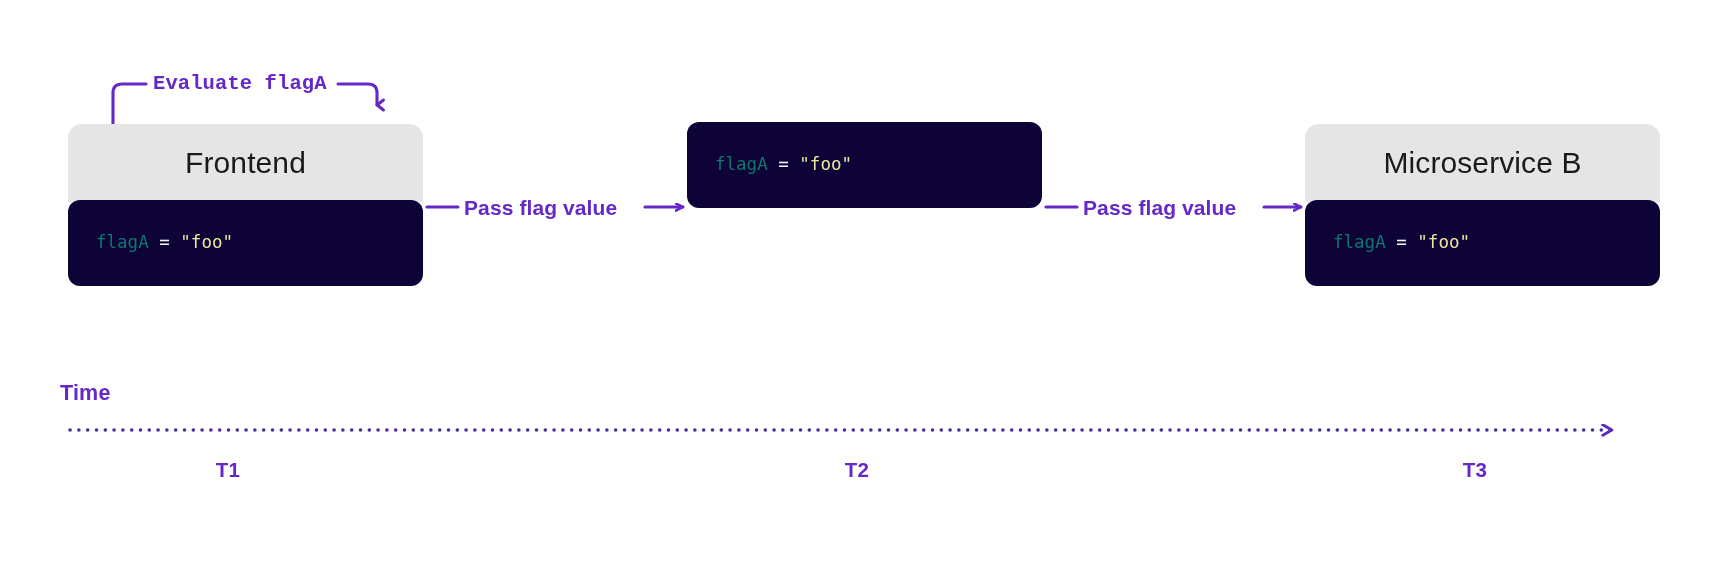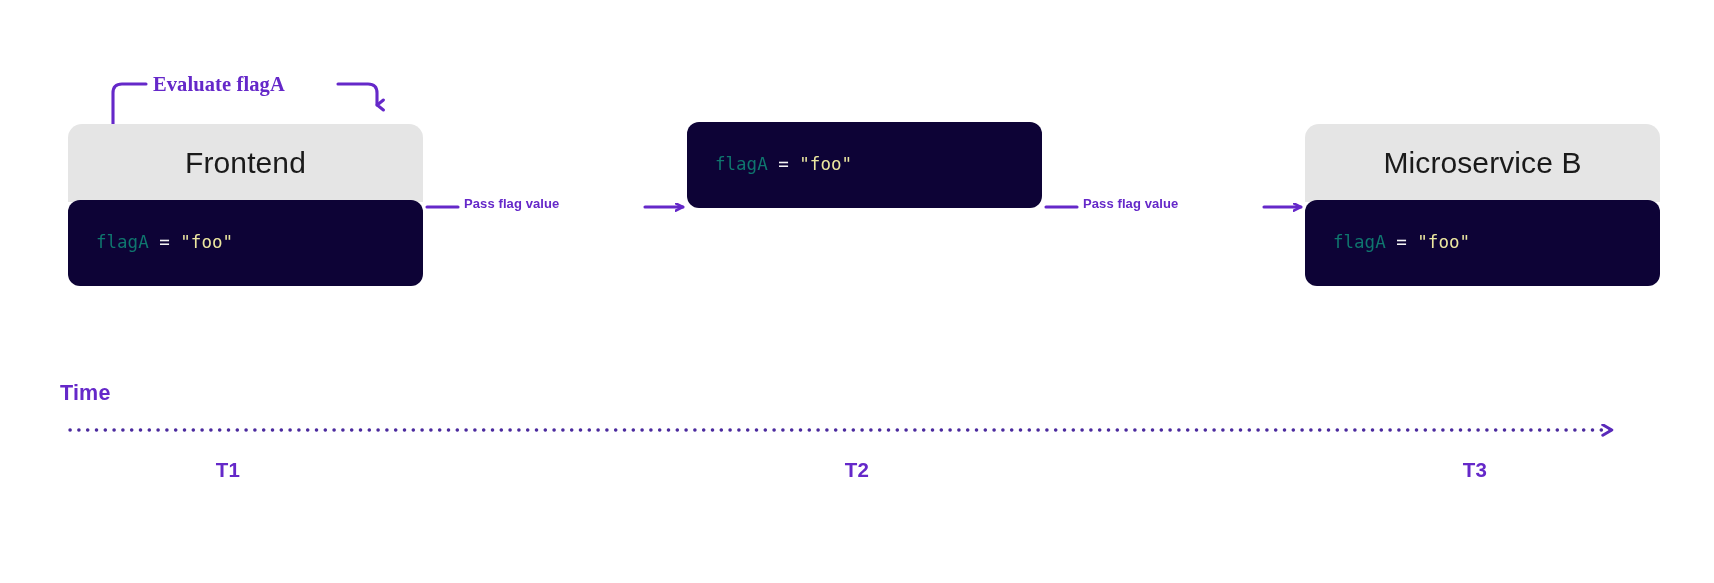--- a/index.html
+++ b/index.html
@@ -76,32 +76,32 @@
   .node.n1 .node-code   { width: 355px; }
   .node.n2 .node-header { width: 355px; }
   .node.n2 .node-code   { width: 355px; }
   .node.n3 .node-header { width: 355px; border-radius: 14px 14px 0 0; }
   .node.n3 .node-code   { width: 355px; }
 
   
   .conn-label {
     position: absolute;
     font-family: "Liberation Sans", sans-serif;
-    font-size: 13px;
+    font-size: 21px;
     font-weight: 700;
     color: #6528c9;
     letter-spacing: 0.1px;
     white-space: nowrap;
     line-height: 1;
   }
 
   
   .loop-label {
     position: absolute;
-    font-family: Liberation Serif, serif;
+    font-family: Liberation Mono, monospace;
     font-size: 20.5px;
     font-weight: 700;
     color: #6528c9;
     letter-spacing: 0.1px;
     white-space: nowrap;
     line-height: 1;
     text-align: center;
   }
 
   

